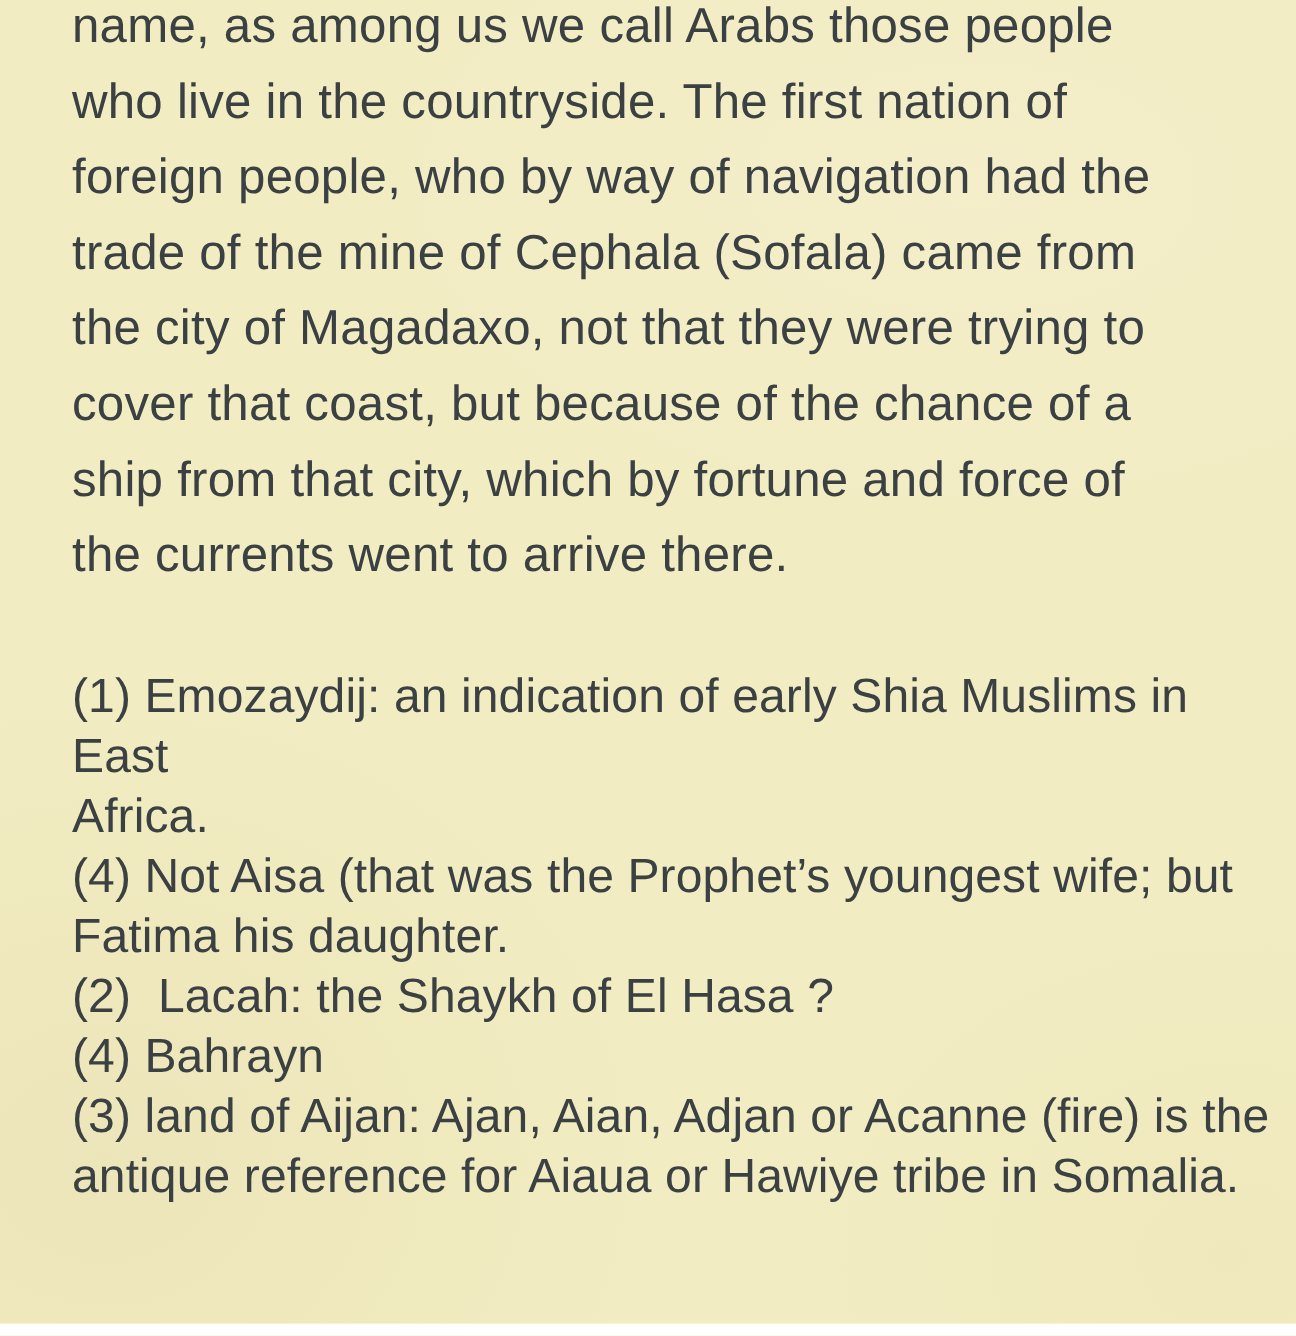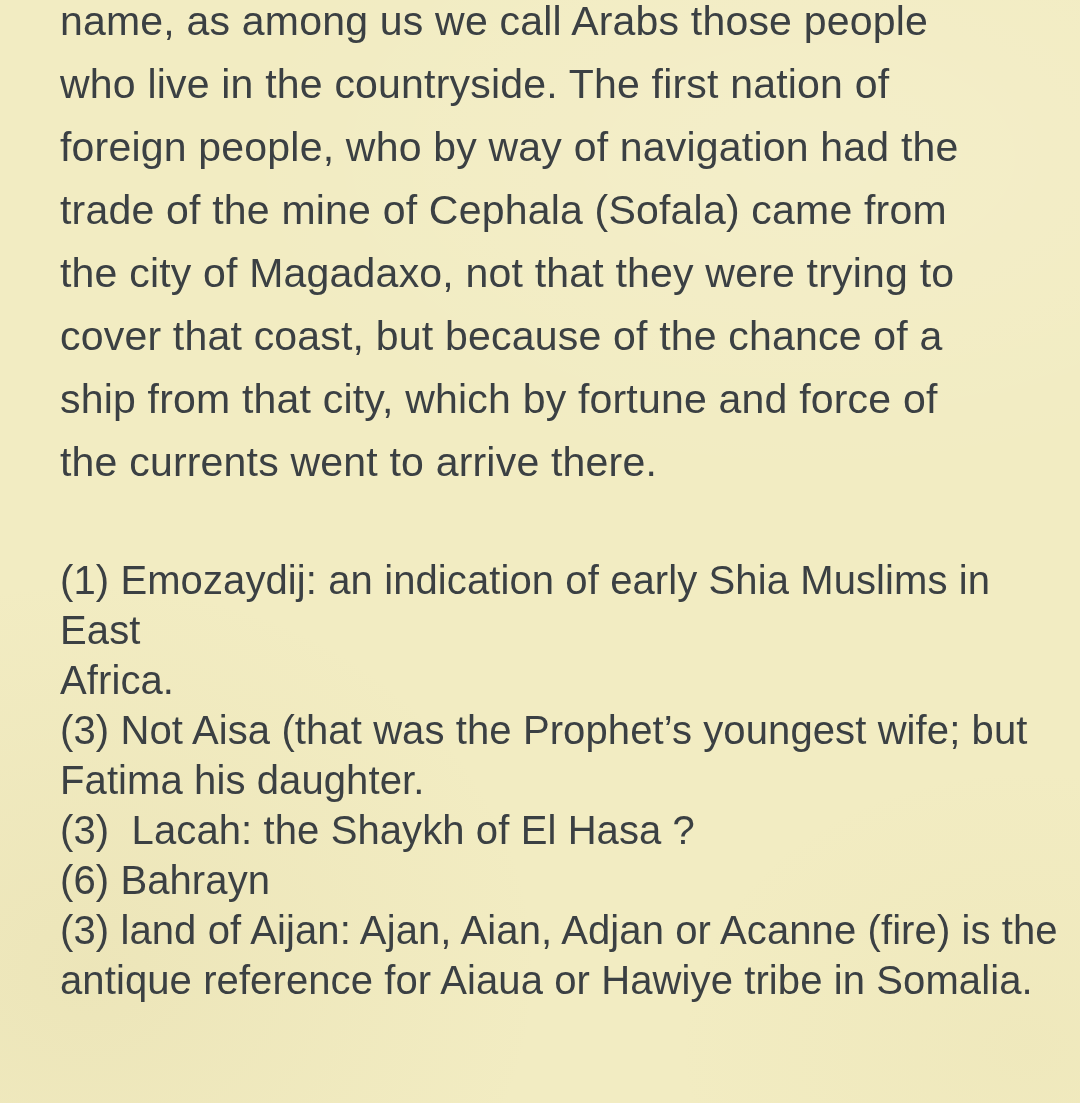--- a/index.html
+++ b/index.html
@@ -53,20 +53,20 @@
 foreign people, who by way of navigation had the
 trade of the mine of Cephala (Sofala) came from
 the city of Magadaxo, not that they were trying to
 cover that coast, but because of the chance of a
 ship from that city, which by fortune and force of
 the currents went to arrive there.</div>
 
   <div class="footnotes">
     <div class="footnote-item">(1) Emozaydij: an indication of early Shia Muslims in East
 Africa.</div>
-    <div class="footnote-item">(3) Not Aisa (that was the Prophet’s youngest wife; but
+    <div class="footnote-item">(4) Not Aisa (that was the Prophet’s youngest wife; but
 Fatima his daughter.</div>
-    <div class="footnote-item">(3)  Lacah: the Shaykh of El Hasa ?</div>
-    <div class="footnote-item">(6) Bahrayn</div>
+    <div class="footnote-item">(2)  Lacah: the Shaykh of El Hasa ?</div>
+    <div class="footnote-item">(4) Bahrayn</div>
     <div class="footnote-item">(3) land of Aijan: Ajan, Aian, Adjan or Acanne (fire) is the
 antique reference for Aiaua or Hawiye tribe in Somalia.</div>
   </div>
 </div>
 
 </body></html>

